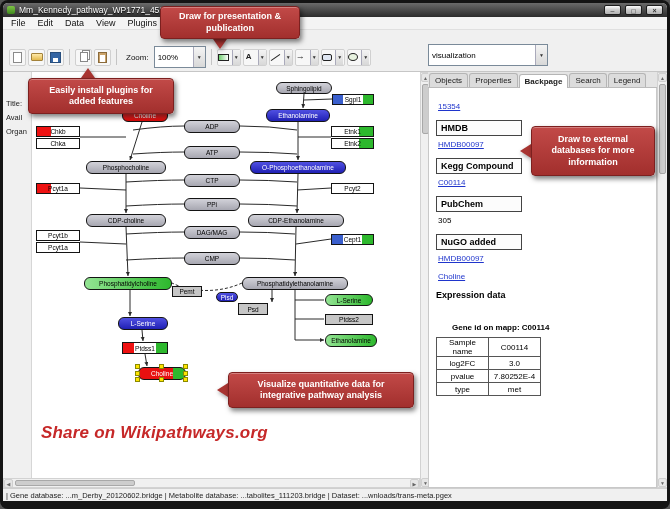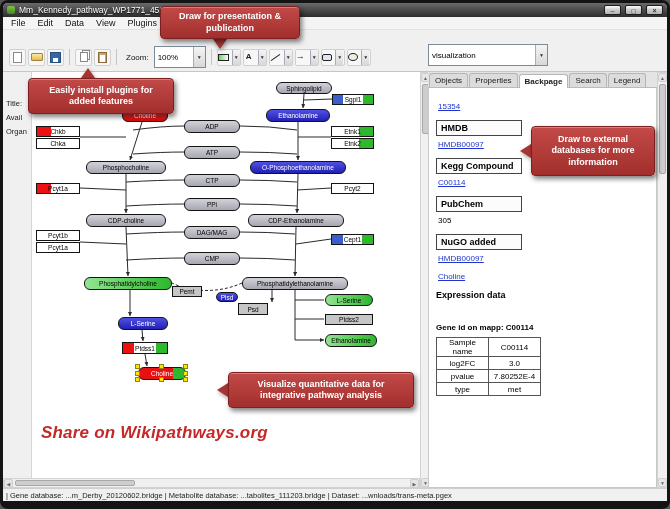--- a/index.html
+++ b/index.html
@@ -68,21 +68,21 @@
   .tab{font-size:8px;padding:2px 5px;border:1px solid #b5b5b5;border-bottom:none;
        border-radius:3px 3px 0 0;background:#dcdcdc;margin-left:1px;color:#222;}
   .tab.active{background:#fff;font-weight:bold;position:relative;top:1px;}
   .bp-content{position:absolute;left:0;top:16px;right:0;bottom:0;background:#fff;
               border:1px solid #c8c8c8;border-top:none;padding:10px 0 0 7px;overflow:hidden;}
   .bp-header{width:86px;border:1px solid #444;background:#fcfcfc;font-weight:bold;font-size:9px;
              padding:2px 4px;color:#000;}
   .bp-value{font-size:8px;margin:4px 0 9px 2px;}
   .bp-value .lnk{color:#1f35cc;text-decoration:underline;}
   .bp-exp-title{font-size:9px;font-weight:bold;margin-top:4px;}
-  .bp-geneid{font-size:8px;font-weight:bold;margin-top:23px;}
+  .bp-geneid{font-size:8px;font-weight:bold;margin-top:23px;margin-left:16px;}
   .bp-table{border-collapse:collapse;margin-top:5px;}
   .bp-table td{border:1px solid #555;font-size:8px;width:52px;height:13px;text-align:center;padding:0 2px;}
   
   .statusbar{position:absolute;left:0;top:485px;width:100%;height:13px;background:#f0f0f0;
              border-top:1px solid #cfcfcf;font-size:7.5px;color:#222;display:flex;align-items:center;
              padding-left:3px;white-space:nowrap;overflow:hidden;}
   
   .callout{position:absolute;z-index:60;background:linear-gradient(#c24a48,#a22f2d);
            border:1px solid #7c201f;border-radius:4px;color:#fff;font-weight:bold;font-size:9px;
            display:flex;align-items:center;justify-content:center;text-align:center;line-height:1.25;

